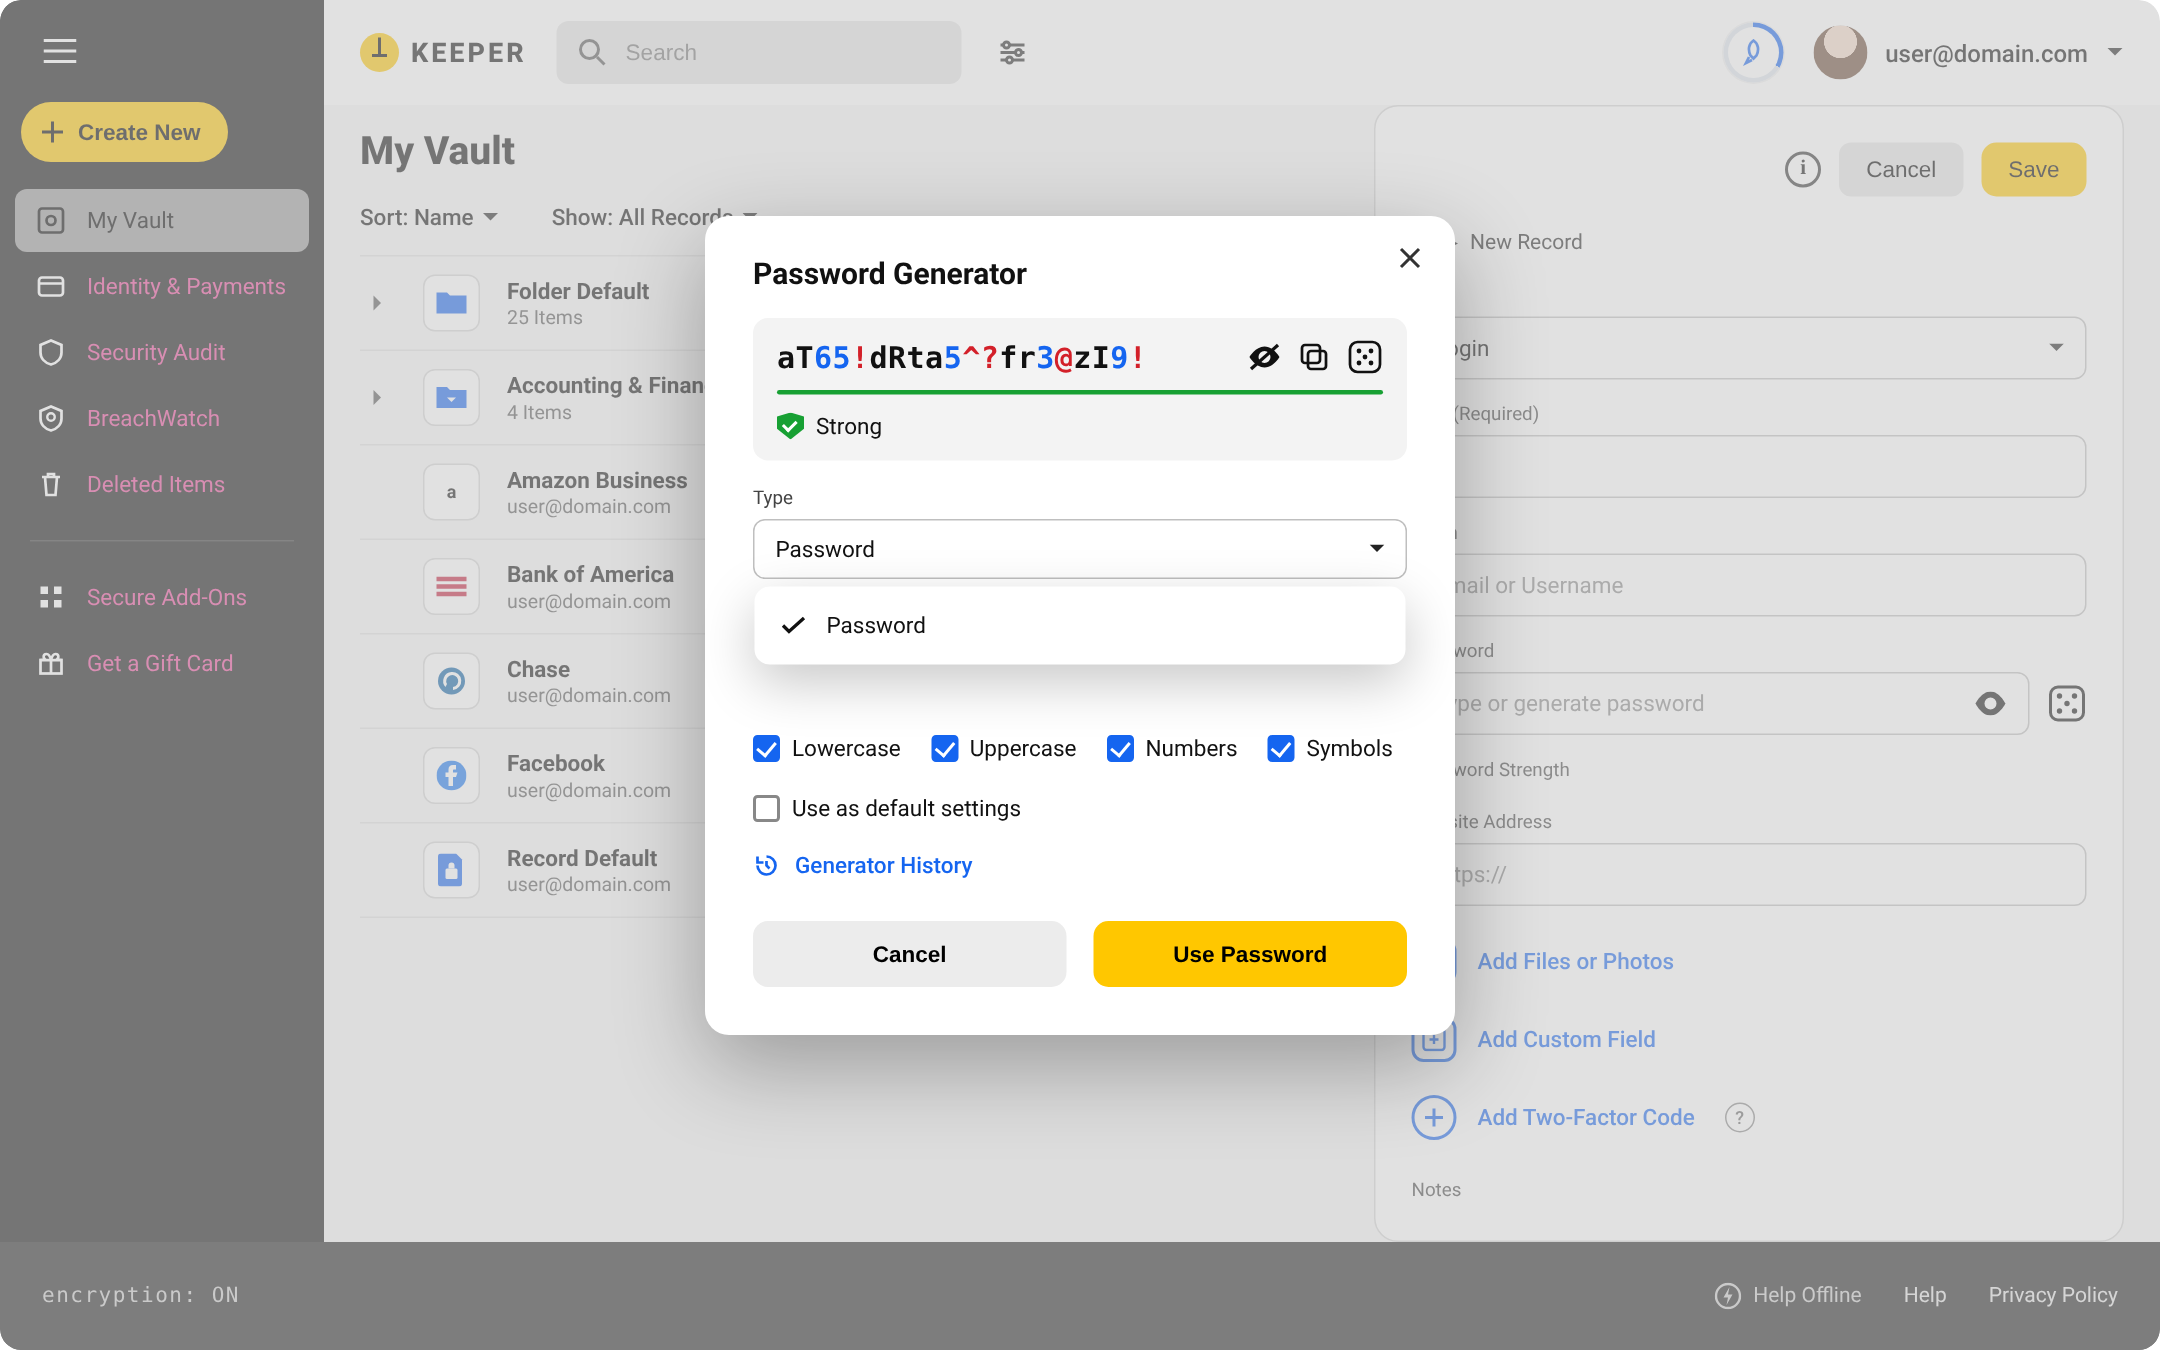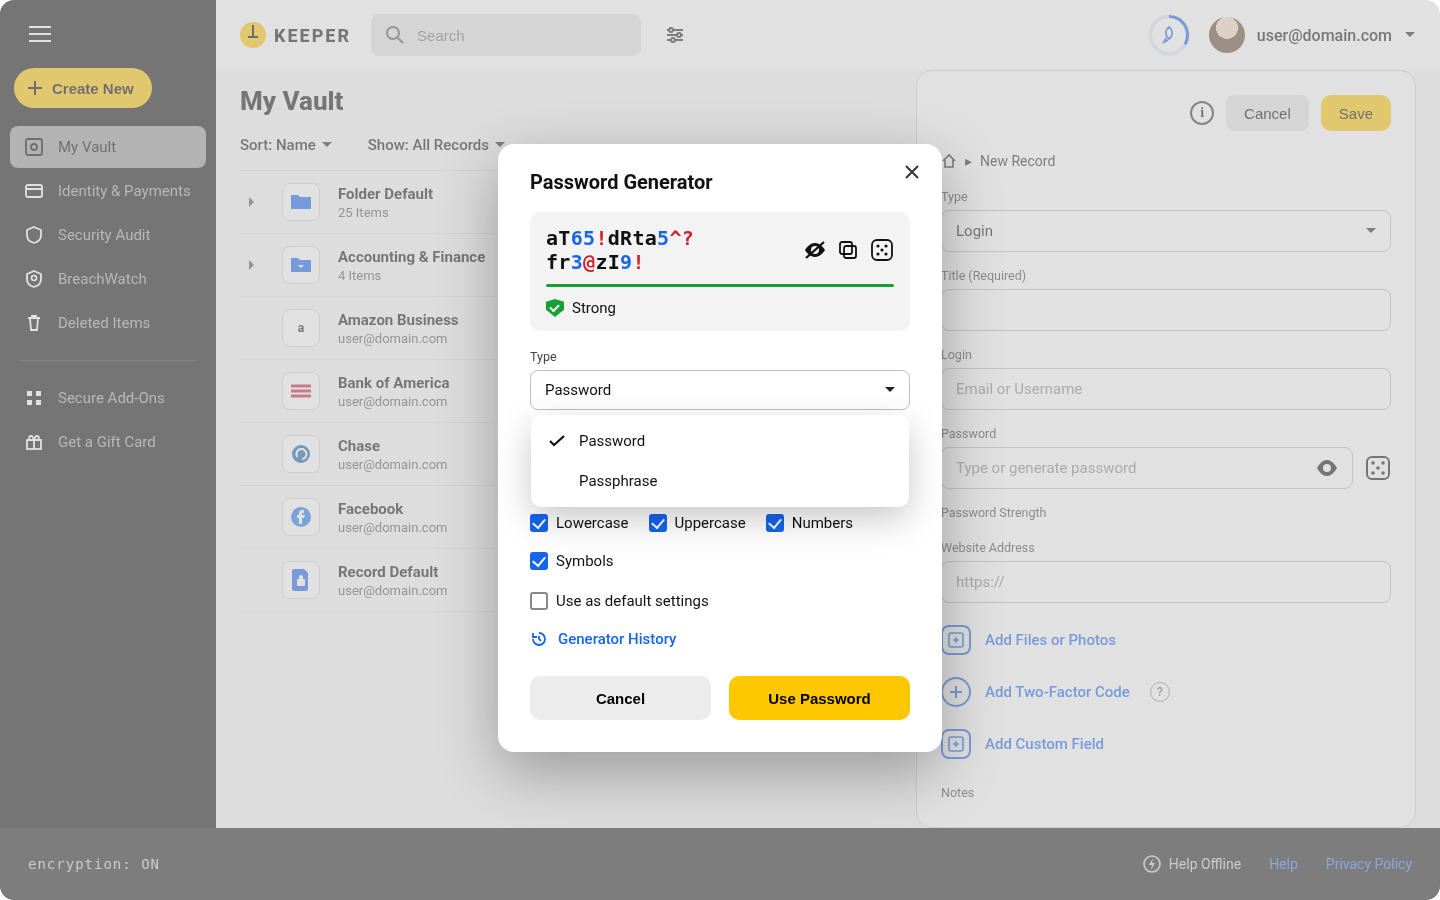--- a/index.html
+++ b/index.html
@@ -15,21 +15,21 @@
     --border:#D0D0D0;
   }
   *{box-sizing:border-box;}
   html,body{margin:0;padding:0;height:100%;font-family:-apple-system,BlinkMacSystemFont,"Segoe UI",Roboto,Helvetica,Arial,sans-serif;font-size:14px;color:var(--text);}
   body{width:1440px;height:900px;overflow:hidden;position:relative;background:#fff;border-radius:14px;}
 
   
   .sidebar{position:absolute;top:0;left:0;width:216px;height:828px;background:var(--bg-dark);color:#fff;padding:10px;border-top-left-radius:14px;}
   .hamburger{width:48px;height:48px;display:flex;align-items:center;justify-content:center;border-radius:8px;margin-left:6px;}
   .btn-create{background:var(--yellow);color:#000;font-weight:600;font-size:15px;border:none;border-radius:24px;height:40px;padding:0 18px 0 12px;display:flex;align-items:center;gap:8px;margin:10px 0 18px 4px;}
-  .nav-item{display:flex;align-items:center;gap:14px;height:42px;padding:0 14px;border-radius:8px;font-size:15px;color:#a3a3a3;margin:2px 0;}
+  .nav-item{display:flex;align-items:center;gap:14px;height:42px;padding:0 14px;border-radius:8px;font-size:15px;color:#ec4899;margin:2px 0;}
   .nav-item.active{background:#9a9a9a;color:#000;}
   .nav-divider{height:1px;background:#333;margin:16px 10px;}
   .icon-svg{flex-shrink:0;}
 
   
   .topbar{position:absolute;top:0;left:216px;right:0;height:70px;display:flex;align-items:center;padding:0 24px;gap:20px;}
   .brand{display:flex;align-items:center;gap:8px;font-weight:800;font-size:18px;letter-spacing:2px;justify-content:space-between;}
   .brand-logo{width:26px;height:26px;background:var(--yellow);border-radius:50%;position:relative;}
   .brand-logo::before,.brand-logo::after{content:"";position:absolute;background:#000;}
   .brand-logo::before{width:2px;height:12px;left:12px;top:3px;}
@@ -73,25 +73,25 @@
   .field-row{display:flex;align-items:center;gap:12px;}
   .field-row .field{flex:1;}
   .add-row{display:flex;align-items:center;gap:14px;margin-top:22px;color:var(--blue);font-size:15px;font-weight:500;}
   .add-circle{width:30px;height:30px;border:2px solid var(--blue);border-radius:8px;display:flex;align-items:center;justify-content:center;}
   .add-circle.round{border-radius:50%;}
 
   
   .footer{position:absolute;bottom:0;left:0;right:0;height:72px;background:var(--bg-footer);color:#ccc;display:flex;align-items:center;padding:0 28px;font-size:14px;border-bottom-left-radius:14px;border-bottom-right-radius:14px;}
   .footer .enc{font-family:ui-monospace,Menlo,Consolas,monospace;letter-spacing:1px;}
   .footer-spacer{flex:1;}
-  .footer a{color:#3b82f6;text-decoration:none;margin-left:28px;}
+  .footer a{color:#e5e5e5;text-decoration:none;margin-left:28px;}
 
   
   .overlay{position:absolute;inset:0;background:rgba(200,200,200,.55);display:flex;align-items:flex-start;justify-content:center;border-radius:14px;}
-  .modal{margin-top:144px;width:444px;background:#fff;border-radius:16px;box-shadow:0 20px 60px rgba(0,0,0,.3);padding:26px 32px 32px;position:relative;}
+  .modal{margin-top:144px;width:500px;background:#fff;border-radius:16px;box-shadow:0 20px 60px rgba(0,0,0,.3);padding:26px 32px 32px;position:relative;}
   .modal-title{font-size:20px;font-weight:700;}
   .modal-close{position:absolute;top:20px;right:22px;font-size:20px;color:#333;}
   .pw-box{margin-top:18px;background:#F3F3F3;border-radius:10px;padding:14px 16px 14px 16px;}
   .pw-line{display:flex;align-items:center;gap:12px;}
   .pw-text{font-family:ui-monospace,Menlo,Consolas,monospace;font-size:20px;font-weight:700;letter-spacing:.3px;flex:1;}
   .pw-text .l{color:#111;}
   .pw-text .n{color:#1565F0;}
   .pw-text .s{color:#D32029;}
   .pw-meter{height:3px;background:#17A033;margin-top:10px;border-radius:2px;}
   .pw-strength{display:flex;align-items:center;gap:8px;margin-top:12px;font-size:15px;}
@@ -417,36 +417,36 @@
   <div class="add-row">
     <div class="add-circle">
         <svg width="16" height="16" viewBox="0 0 16 16">
           <rect x="1" y="1" width="14" height="14" rx="2" fill="none" stroke="#1565F0" stroke-width="1.6"></rect>
           <path stroke="#1565F0" stroke-width="1.6" d="M8 5v6M5 8h6"></path>
         </svg>
       </div>
     <span>Add Files or Photos</span>
   </div>
   <div class="add-row">
-    <div class="add-circle round">
-        <svg width="14" height="14" viewBox="0 0 14 14">
-          <path stroke="#1565F0" stroke-width="2" d="M7 1v12M1 7h12"></path>
-        </svg>
-      </div>
-    <span>Add Two-Factor Code</span>
-    <span style="margin-left:6px;width:20px;height:20px;border:1.6px solid #888;border-radius:50%;display:flex;align-items:center;justify-content:center;font-size:12px;color:#666;">?</span>
-  </div>
-  <div class="add-row">
     <div class="add-circle">
         <svg width="16" height="16" viewBox="0 0 16 16">
           <rect x="1" y="1" width="14" height="14" rx="2" fill="none" stroke="#1565F0" stroke-width="1.6"></rect>
           <path stroke="#1565F0" stroke-width="1.6" d="M8 5v6M5 8h6"></path>
         </svg>
       </div>
     <span>Add Custom Field</span>
+  </div>
+  <div class="add-row">
+    <div class="add-circle round">
+        <svg width="14" height="14" viewBox="0 0 14 14">
+          <path stroke="#1565F0" stroke-width="2" d="M7 1v12M1 7h12"></path>
+        </svg>
+      </div>
+    <span>Add Two-Factor Code</span>
+    <span style="margin-left:6px;width:20px;height:20px;border:1.6px solid #888;border-radius:50%;display:flex;align-items:center;justify-content:center;font-size:12px;color:#666;">?</span>
   </div>
 
   <div class="field-label" style="margin-top:26px;">Notes</div>
 </section>
 
 <footer class="footer">
   <span class="enc">encryption: ON</span>
   <div class="footer-spacer"></div>
   <span style="display:flex;align-items:center;gap:8px;">
     <svg width="18" height="18" viewBox="0 0 18 18">
@@ -500,24 +500,20 @@
       <span>Password</span>
       <svg width="10" height="6" viewBox="0 0 10 6">
           <path fill="#222" d="M0 0l5 5 5-5z"></path>
         </svg>
       <div class="dd-menu">
         <div class="dd-item">
           <svg width="16" height="12" viewBox="0 0 16 12">
               <path fill="none" stroke="#111" stroke-width="2.2" d="M1 6l4 4L15 1"></path>
             </svg>
           <span>Password</span>
-        </div>
-        <div class="dd-item">
-          <span style="width:16px;"></span>
-          <span>Passphrase</span>
         </div>
       </div>
     </div>
 
     <div class="check-row">
       <label class="cb">
           <span class="cb-box"></span>
           <span>Lowercase</span>
         </label>
       <label class="cb">

